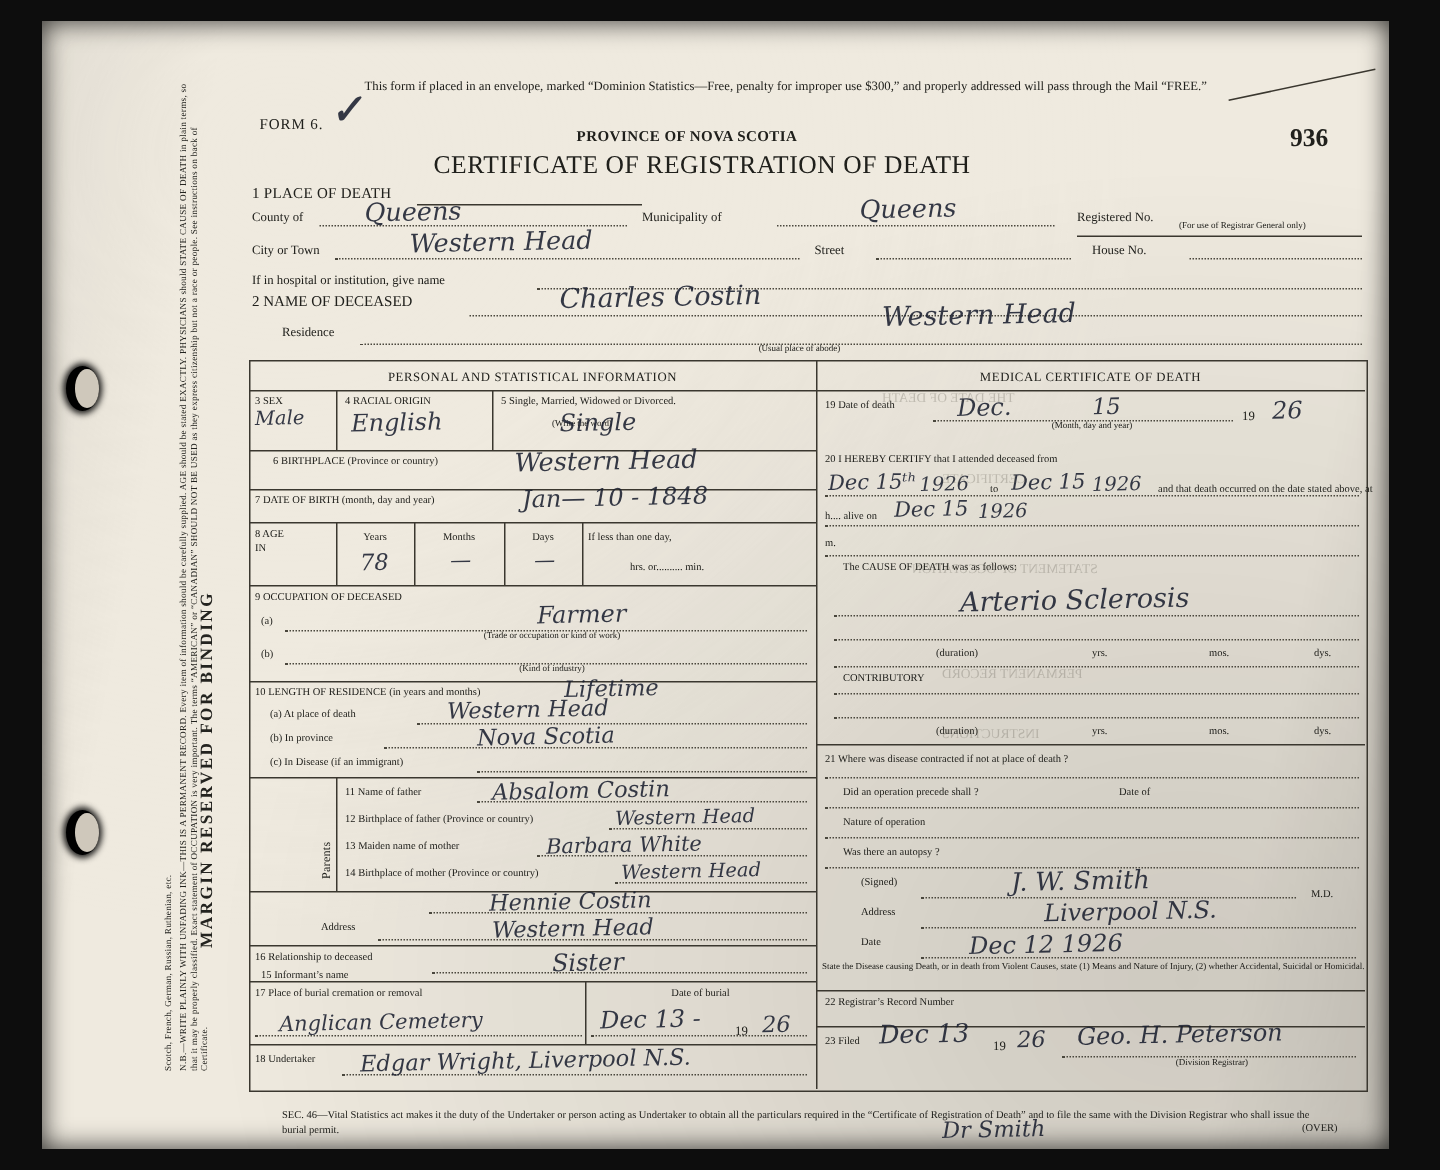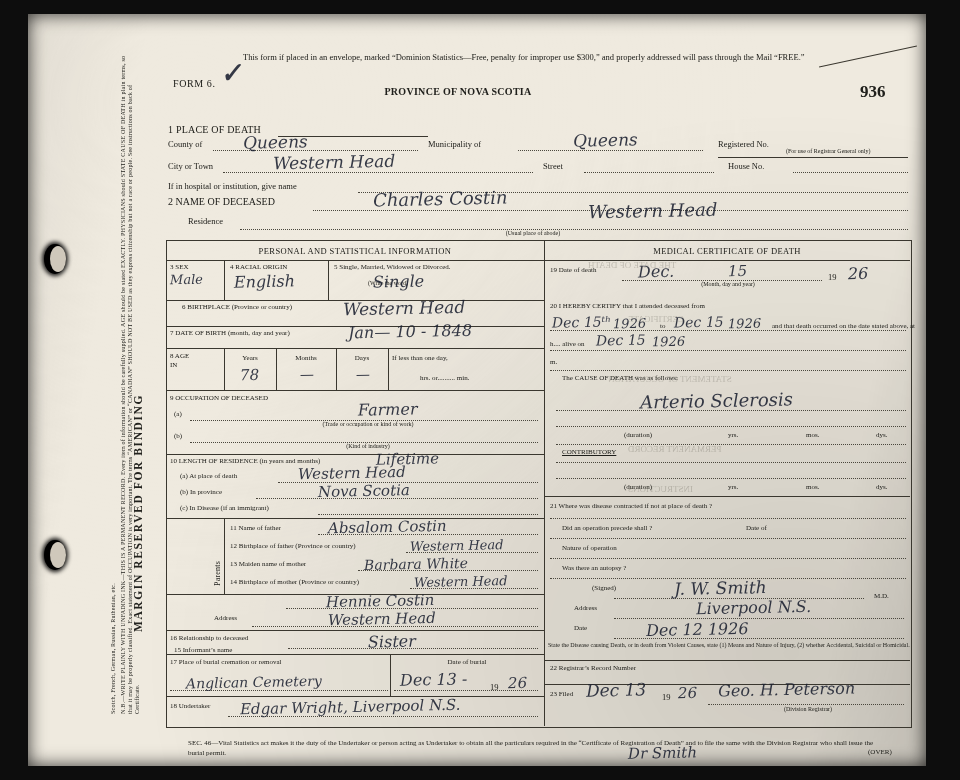--- a/index.html
+++ b/index.html
@@ -69,20 +69,21 @@
   <div id="paper">
 
     <div class="vtitle" style="left:104px;top:618px;">MARGIN RESERVED FOR BINDING</div>
     <div class="vtext" style="left:92px;top:700px;width:660px;white-space:normal;height:12px;font-size:6.1px;line-height:7px;">N.B.—WRITE PLAINLY WITH UNFADING INK—THIS IS A PERMANENT RECORD.  Every item of information should be carefully supplied.  AGE should be stated EXACTLY.  PHYSICIANS should STATE CAUSE OF DEATH in plain terms, so that it may be properly classified.  Exact statement of OCCUPATION is very important.  The terms “AMERICAN” or “CANADIAN” SHOULD NOT BE USED as they express citizenship but not a race or people.  See instructions on back of Certificate.</div>
     <div class="vtext" style="left:82px;top:700px;width:660px;white-space:normal;height:12px;font-size:6.1px;line-height:7px;">Scotch, French, German, Russian, Ruthenian, etc.</div>
 
     <div class="t sm ctr" style="left:215px;top:38px;width:430px;line-height:10px;">This form if placed in an envelope, marked “Dominion Statistics—Free, penalty for improper use $300,” and properly addressed will pass through the Mail “FREE.”</div>
     <div class="t md" style="left:145px;top:64px;font-weight:normal;letter-spacing:.6px;">FORM 6.</div>
     <div class="hand b" style="left:192px;top:44px;font-size:26px;transform:rotate(-6deg);">✓</div>
     <div class="t md ctr" style="left:300px;top:72px;width:260px;font-weight:bold;letter-spacing:.3px;">PROVINCE OF NOVA SCOTIA</div>
+    <div class="t xl ctr" style="left:230px;top:86px;width:420px;letter-spacing:.4px;">CERTIFICATE OF REGISTRATION OF DEATH</div>
     <div class="t xl" style="left:832px;top:68px;font-weight:bold;">936</div>
     <div class="ln" style="left:790px;top:42px;width:100px;transform:rotate(-12deg);"></div>
 
     <div class="t md" style="left:140px;top:110px;letter-spacing:.2px;">1 PLACE OF DEATH</div>
     <div class="ln" style="left:250px;top:122px;width:150px;"></div>
 
     <div class="t sm" style="left:140px;top:125px;">County of</div>
     <div class="ln dots" style="left:185px;top:136px;width:205px;"></div>
     <div class="hand" style="left:215px;top:118px;font-size:17px;">Queens</div>
 
@@ -249,40 +250,40 @@
     <div class="t xs" style="left:534px;top:360px;">The CAUSE OF DEATH was as follows:</div>
     <div class="hand" style="left:612px;top:376px;font-size:18px;">Arterio Sclerosis</div>
     <div class="ln dots" style="left:528px;top:396px;width:350px;"></div>
     <div class="ln dots" style="left:528px;top:412px;width:350px;"></div>
     <div class="t xs" style="left:596px;top:417px;">(duration)</div>
     <div class="t xs" style="left:700px;top:417px;">yrs.</div>
     <div class="t xs" style="left:778px;top:417px;">mos.</div>
     <div class="t xs" style="left:848px;top:417px;">dys.</div>
     <div class="ln dots" style="left:528px;top:430px;width:350px;"></div>
 
-    <div class="t xs" style="left:534px;top:434px;text-decoration:underline;">CONTRIBUTORY</div>
+    <div class="t xs" style="left:534px;top:434px;">CONTRIBUTORY</div>
     <div class="ln dots" style="left:528px;top:448px;width:350px;"></div>
     <div class="ln dots" style="left:528px;top:464px;width:350px;"></div>
     <div class="t xs" style="left:596px;top:469px;">(duration)</div>
     <div class="t xs" style="left:700px;top:469px;">yrs.</div>
     <div class="t xs" style="left:778px;top:469px;">mos.</div>
     <div class="t xs" style="left:848px;top:469px;">dys.</div>
     <div class="ln" style="left:516px;top:482px;width:366px;"></div>
 
     <div class="t xs" style="left:522px;top:488px;">21 Where was disease contracted if not at place of death ?</div>
     <div class="ln dots" style="left:522px;top:504px;width:356px;"></div>
     <div class="t xs" style="left:534px;top:510px;">Did an operation precede shall ?</div>
     <div class="t xs" style="left:718px;top:510px;">Date of</div>
     <div class="ln dots" style="left:522px;top:524px;width:356px;"></div>
     <div class="t xs" style="left:534px;top:530px;">Nature of operation</div>
     <div class="ln dots" style="left:522px;top:544px;width:356px;"></div>
     <div class="t xs" style="left:534px;top:550px;">Was there an autopsy ?</div>
     <div class="ln dots" style="left:522px;top:564px;width:356px;"></div>
 
-    <div class="t xs" style="left:546px;top:570px;margin-left:18px;">(Signed)</div>
+    <div class="t xs" style="left:546px;top:570px;">(Signed)</div>
     <div class="ln dots" style="left:586px;top:584px;width:250px;"></div>
     <div class="hand" style="left:646px;top:564px;font-size:17px;">J. W. Smith</div>
     <div class="t xs" style="left:846px;top:578px;">M.D.</div>
     <div class="t xs" style="left:546px;top:590px;">Address</div>
     <div class="ln dots" style="left:586px;top:604px;width:290px;"></div>
     <div class="hand" style="left:668px;top:584px;font-size:16px;">Liverpool N.S.</div>
     <div class="t xs" style="left:546px;top:610px;">Date</div>
     <div class="ln dots" style="left:586px;top:624px;width:290px;"></div>
     <div class="hand" style="left:618px;top:606px;font-size:16px;">Dec 12 1926</div>
 

